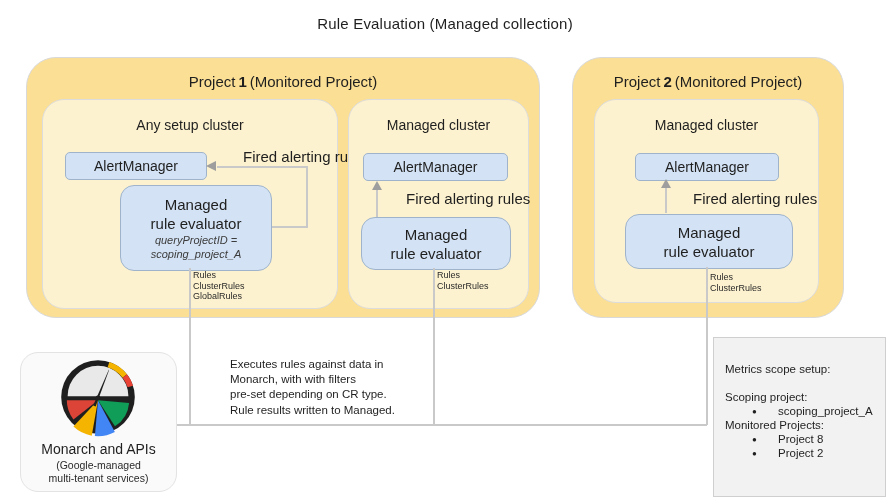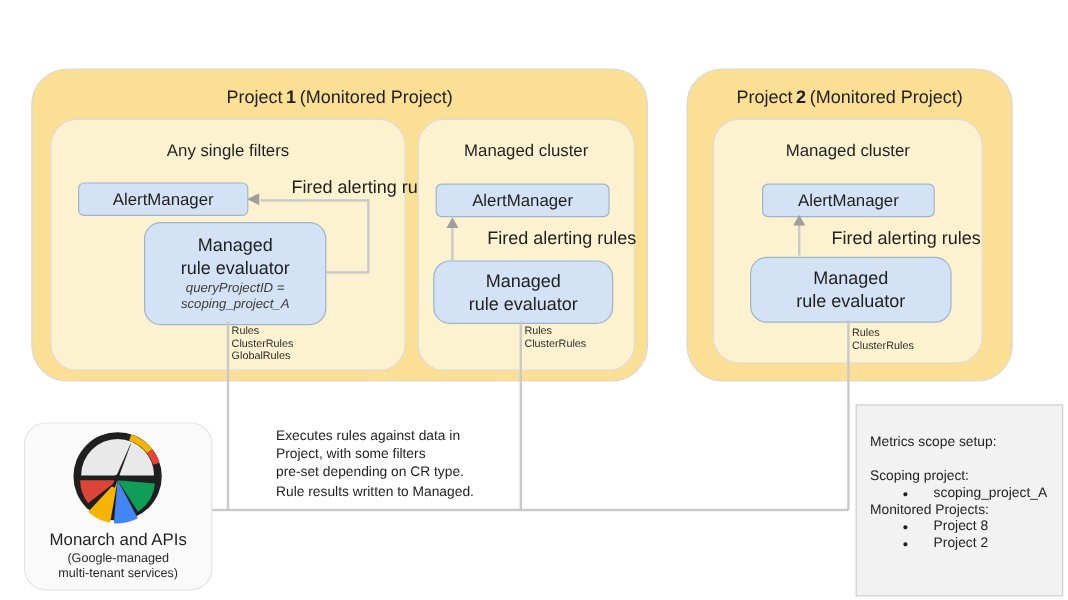--- a/index.html
+++ b/index.html
@@ -32,28 +32,29 @@
   .panel{background:#f2f2f2;border:1px solid #cfcfcf;box-sizing:border-box;font-size:11.5px;}
   .panel .row{position:absolute;left:11px;right:4px;height:14px;white-space:nowrap;}
   .panel .bullet{position:absolute;left:27px;font-size:8px;top:2px;}
   .panel .bt{position:absolute;left:53px;}
 </style>
 </head>
 <body>
 
 <div id="stage">
 
+  <div class="abs ctr title">Rule Evaluation (Managed collection)</div>
 
   <div class="abs project" style="left:26px;top:57px;width:514px;height:261px;">
     <div class="abs ctr proj-hdr">
       <span>Project</span><span class="num">1</span><span>(Monitored Project)</span>
     </div>
 
     <div class="abs cluster" style="left:15px;top:41px;width:296px;height:210px;">
-      <div class="abs ctr cl-title">Any single filters</div>
+      <div class="abs ctr cl-title">Any setup cluster</div>
 
       <div class="abs node am" style="left:22px;top:52px;width:142px;height:28px;">
         <span>AlertManager</span>
       </div>
 
       <div class="abs line" style="left:174px;top:66px;width:90px;height:1.5px;"></div>
       <div class="abs line" style="left:263px;top:66px;width:1.5px;height:61px;"></div>
       <div class="abs line" style="left:229px;top:126px;width:36px;height:1.5px;"></div>
       <div class="abs ah-left" style="left:163px;top:61px;"></div>
       <div class="abs arrow-label" style="left:180px;top:48px;">Fired alerting rules</div>
@@ -139,21 +140,21 @@
       <path d="M48.3,62 L51.7,62 L50.2,13.5 L49.8,13.5 Z" transform="rotate(22 50 50)" fill="#1f1f1f"></path>
       <circle cx="50" cy="51" r="3" fill="#1f1f1f"></circle>
     </svg>
     <div class="abs ctr m-title" style="top:88px;">Monarch and APIs</div>
     <div class="abs ctr m-sub" style="top:106px;">(Google-managed</div>
     <div class="abs ctr m-sub" style="top:119px;">multi-tenant services)</div>
   </div>
 
   <div class="abs note" style="left:230px;top:357px;width:210px;">
     <div>Executes rules against data in</div>
-    <div>Project, with some filters</div>
+    <div>Monarch, with with filters</div>
     <div>pre-set depending on CR type.</div>
     <div>Rule results written to Managed.</div>
   </div>
 
   <div class="abs panel" style="left:713px;top:337px;width:173px;height:160px;">
     <div class="row" style="top:25px;">Metrics scope setup:</div>
     <div class="row" style="top:53px;">Scoping project:</div>
     <div class="row" style="top:67px;">
       <span class="bullet">●</span>
       <span class="bt">scoping_project_A</span>

